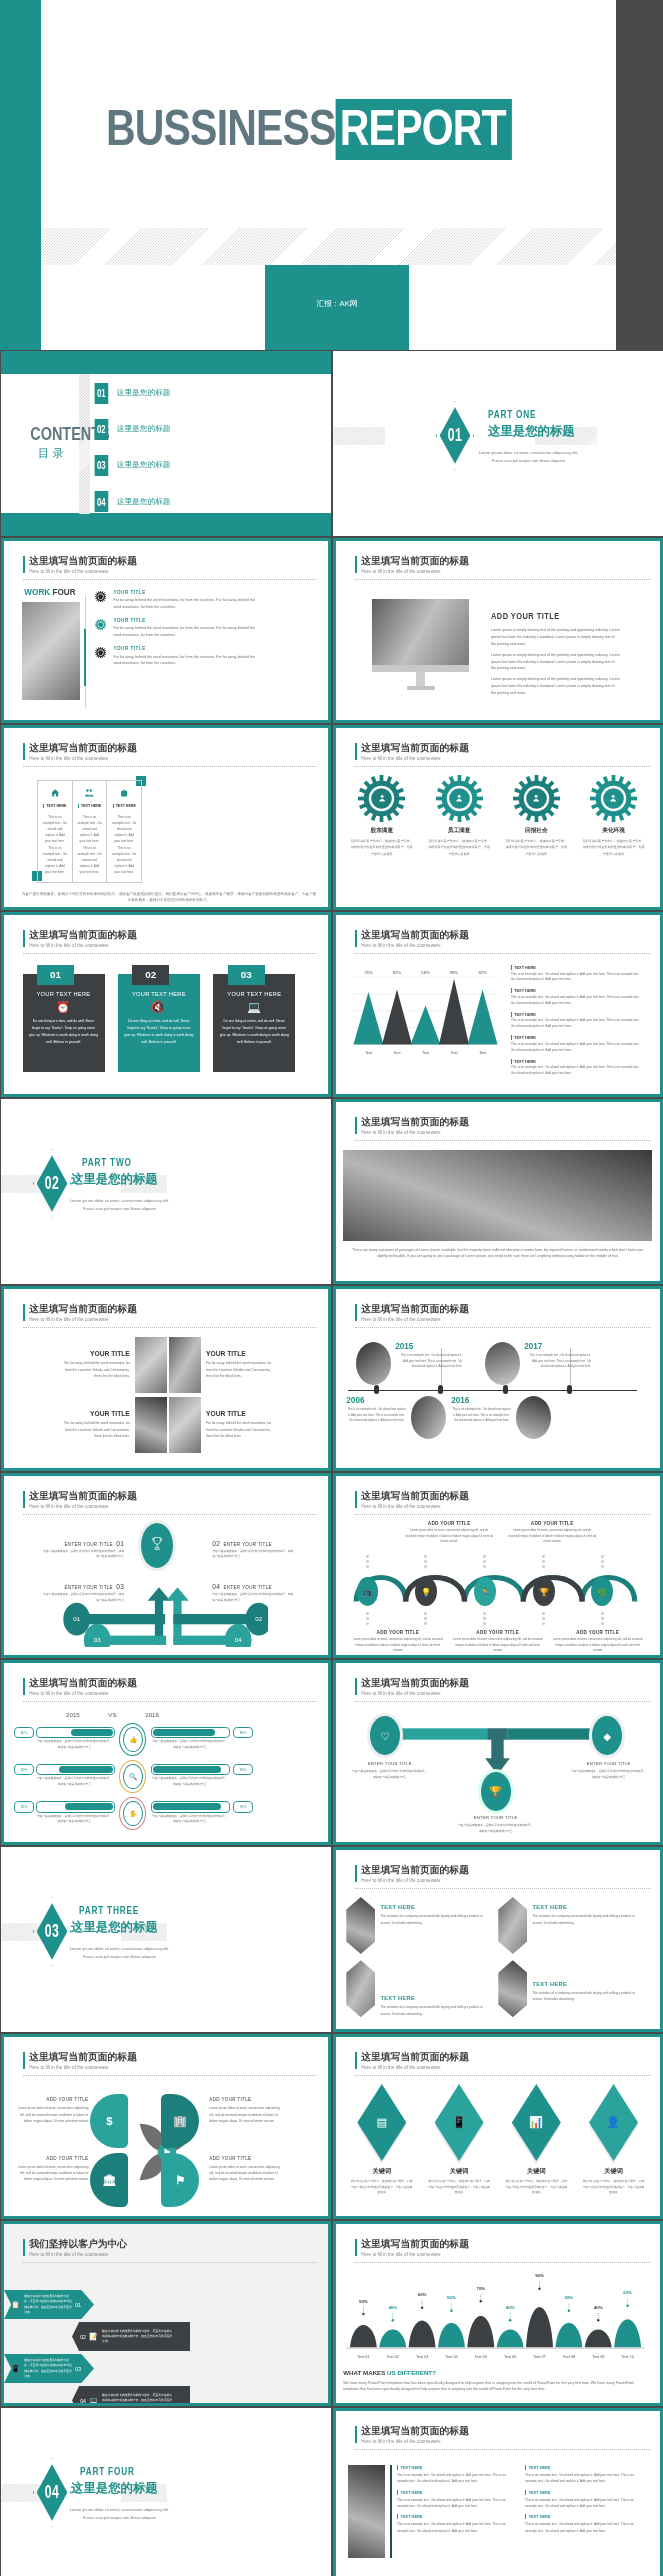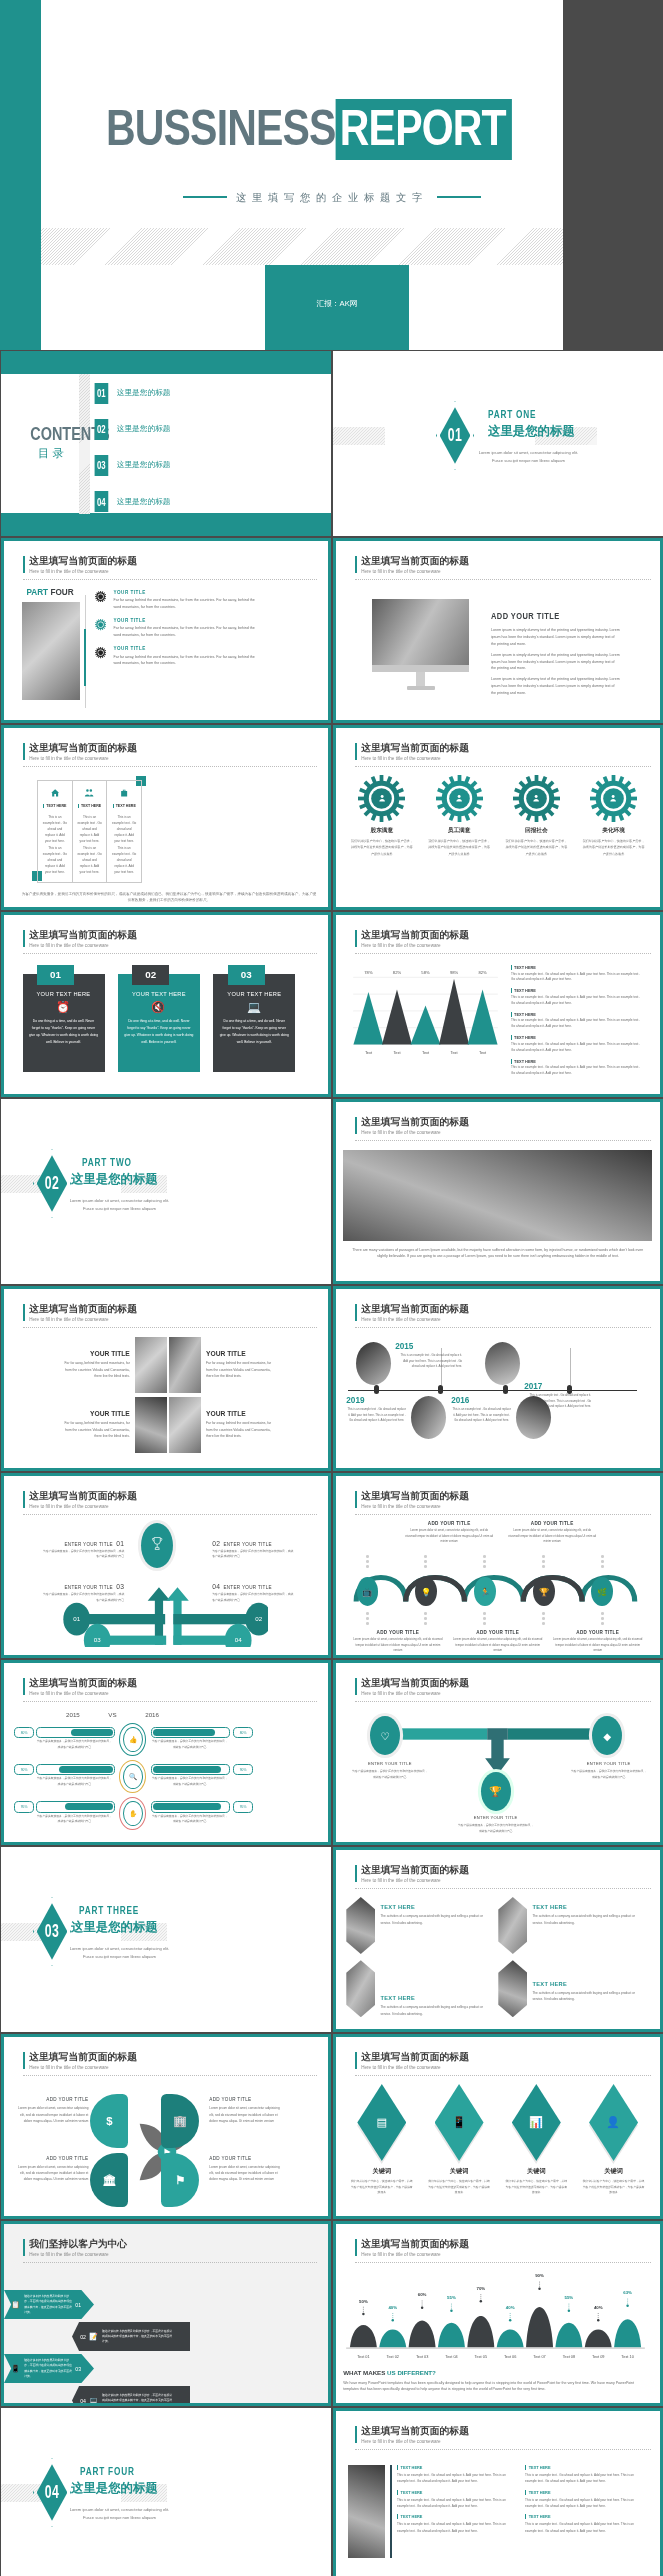--- a/index.html
+++ b/index.html
@@ -6,21 +6,21 @@
   body{font-family:"Liberation Sans",sans-serif;}
   #page{width:664px;margin:0 auto;background:#4a4a4a;position:relative;}
 
   
   .row{display:flex;width:664px;}
   .slide{position:relative;background:#fff;overflow:hidden;box-sizing:border-box;}
   .half{width:330px;height:185px;margin:1px;}
   .tealframe{border:3.6px solid #1f918d;}
 
   
-  .cover{width:563px;height:350px;background:#1f918d;position:relative;overflow:hidden;}
+  .cover{width:616px;height:350px;background:#1f918d;position:relative;overflow:hidden;}
   .cover .white-card{position:absolute;left:41px;top:0;width:581px;height:266px;background:#fff;}
   .cover .hatch{position:absolute;left:41px;top:228px;width:622px;height:37px;
         background:repeating-linear-gradient(135deg,#d9d9d9 0 0.5px,#fff 0.5px 2.1px);}
   .cover .shadowband{position:absolute;left:41px;top:265px;width:581px;height:8.2px;
         background:linear-gradient(#c9c9c9,rgba(255,255,255,0));}
   .cover .lowerwhiteL{position:absolute;left:41px;top:265px;width:224px;height:85px;background:#fff;}
   .cover .lowerwhiteR{position:absolute;left:409px;top:265px;width:213px;height:85px;background:#fff;}
   .cover .tealstrip{position:absolute;left:265px;top:265px;width:144px;height:85px;background:#1f918d;}
   .bigtitle{position:absolute;left:106px;top:106px;font-size:50px;line-height:.9;letter-spacing:-1px;
         font-weight:bold;font-family:"Liberation Sans Narrow","Liberation Sans",sans-serif;
@@ -76,23 +76,20 @@
   <div class="cover">
     <div class="white-card"></div>
     <div class="hatch"></div>
     <div class="shadowband"></div>
     <div class="lowerwhiteL"></div>
     <div class="lowerwhiteR"></div>
     <div class="tealstrip"></div>
     <div class="bigtitle">
       <span class="b1">BUSSINESS</span><span class="b2">REPORT</span>
     </div>
-    <div class="subline">
-      <span class="dash"></span><span>这里填写您的企业标题文字</span><span class="dash"></span>
-    </div>
     <div class="reporter">汇报：AK网</div>
   </div>
 
   <div class="row">
 
     <div class="slide half" style="background:#fff;">
       <div style="position:absolute;left:0;top:0;width:330px;height:23px;background:#1f918d;"></div>
       <div style="position:absolute;left:0;bottom:0;width:330px;height:23px;background:#1f918d;"></div>
       <div style="position:absolute;left:78px;top:23px;width:11.3px;height:140px;background:repeating-linear-gradient(135deg,#dadada 0 0.5px,#f2f2f2 0.5px 2.1px);"></div>
       <div style="position:absolute;left:23px;top:72px;width:57px;text-align:center;">
@@ -140,21 +137,21 @@
 
   <div class="row">
     <div class="slide half tealframe">
       <div class="pgtitle">
         <div class="bar"></div>
         <div class="zh">这里填写当前页面的标题</div>
         <div class="en">Here to fill in the title of the courseware</div>
       </div>
       <div class="dotrule"></div>
       <div style="position:absolute;left:17.5px;top:47px;width:57px;text-align:center;font-size:8.2px;font-weight:bold;">
-        <span class="teal">PART</span>
+        <span class="teal">WORK</span>
         <span class="dark">FOUR</span>
       </div>
       <div class="ph" style="position:absolute;left:17.5px;top:61px;width:58px;height:98px;"></div>
       <div style="position:absolute;left:81px;top:54px;width:0.5px;height:113px;background:#d0d0d0;"></div>
       <div style="position:absolute;left:80px;top:88px;width:1.5px;height:57px;background:#1f918d;"></div>
       <div id="workhard-items" style="position:absolute;left:91px;top:49px;width:170px;">
           <div style="display: flex; margin-bottom: 8.2px;">
             <div style="width: 11.3px; height: 11.3px; flex: 0 0 11.3px; margin-top: 1px;"><svg width="11.3" height="11.3" viewBox="0 0 100 100">
                 <rect x="46" y="0" width="8" height="16" fill="#222" transform="rotate(0 50 50)"></rect>
                 <rect x="46" y="0" width="8" height="16" fill="#222" transform="rotate(22.5 50 50)"></rect>
@@ -596,26 +593,26 @@
             <div style="position:absolute;left:160px;top:47px;width:5.2px;height:9.3px;background:#333;border-radius:2.6px;"></div>
             <div style="position:absolute;left:162px;top:53px;width:0.5px;height:0px;background:#bbb;"></div>
             <div style="position:absolute;left:224px;top:47px;width:5.2px;height:9.3px;background:#333;border-radius:2.6px;"></div>
             <div style="position:absolute;left:227px;top:10.3px;width:0.5px;height:37px;background:#bbb;"></div>
             <div style="position:absolute;left:12.4px;top:4.1px;width:35px;height:43px;border-radius:50%;background:linear-gradient(140deg,#2a2a2a,#bcbcbc);"></div>
             <div style="position:absolute;left:52px;top:4.1px;width:67px;">
               <div style="font-size:8.2px;font-weight:bold;color:#1f918d;">2015</div>
               <div style="font-size:2.8px;color:#6d6d6d;line-height:2;margin-top:2.1px;text-align:right;">This is an example text . Go ahead and replace it. Add your text here. This is an example text . Go ahead and replace it. Add your text here.</div>
             </div>
             <div style="position:absolute;left:142px;top:4.1px;width:35px;height:43px;border-radius:50%;background:linear-gradient(160deg,#4a4a4a,#d0d0d0);"></div>
-            <div style="position:absolute;left:181px;top:4.1px;width:67px;margin-top:40px;">
+            <div style="position:absolute;left:181px;top:4.1px;width:67px;">
               <div style="font-size:8.2px;font-weight:bold;color:#1f918d;">2017</div>
               <div style="font-size:2.8px;color:#6d6d6d;line-height:2;margin-top:2.1px;text-align:right;">This is an example text . Go ahead and replace it. Add your text here. This is an example text . Go ahead and replace it. Add your text here.</div>
             </div>
             <div style="position:absolute;left:3.1px;top:58px;width:61px;">
-              <div style="font-size:8.2px;font-weight:bold;color:#1f918d;">2019</div>
+              <div style="font-size:8.2px;font-weight:bold;color:#1f918d;">2006</div>
               <div style="font-size:2.8px;color:#6d6d6d;line-height:2;margin-top:2.1px;text-align:center;">This is an example text . Go ahead and replace it. Add your text here. This is an example text . Go ahead and replace it. Add your text here.</div>
             </div>
             <div style="position:absolute;left:68px;top:58px;width:35px;height:43px;border-radius:50%;background:linear-gradient(120deg,#3d3d3d,#cfcfcf);"></div>
             <div style="position:absolute;left:108px;top:58px;width:61px;">
               <div style="font-size:8.2px;font-weight:bold;color:#1f918d;">2016</div>
               <div style="font-size:2.8px;color:#6d6d6d;line-height:2;margin-top:2.1px;text-align:center;">This is an example text . Go ahead and replace it. Add your text here. This is an example text . Go ahead and replace it. Add your text here.</div>
             </div>
             <div style="position:absolute;left:173px;top:58px;width:35px;height:43px;border-radius:50%;background:linear-gradient(200deg,#2e2e2e,#c6c6c6);"></div>
           </div>
         </div>

